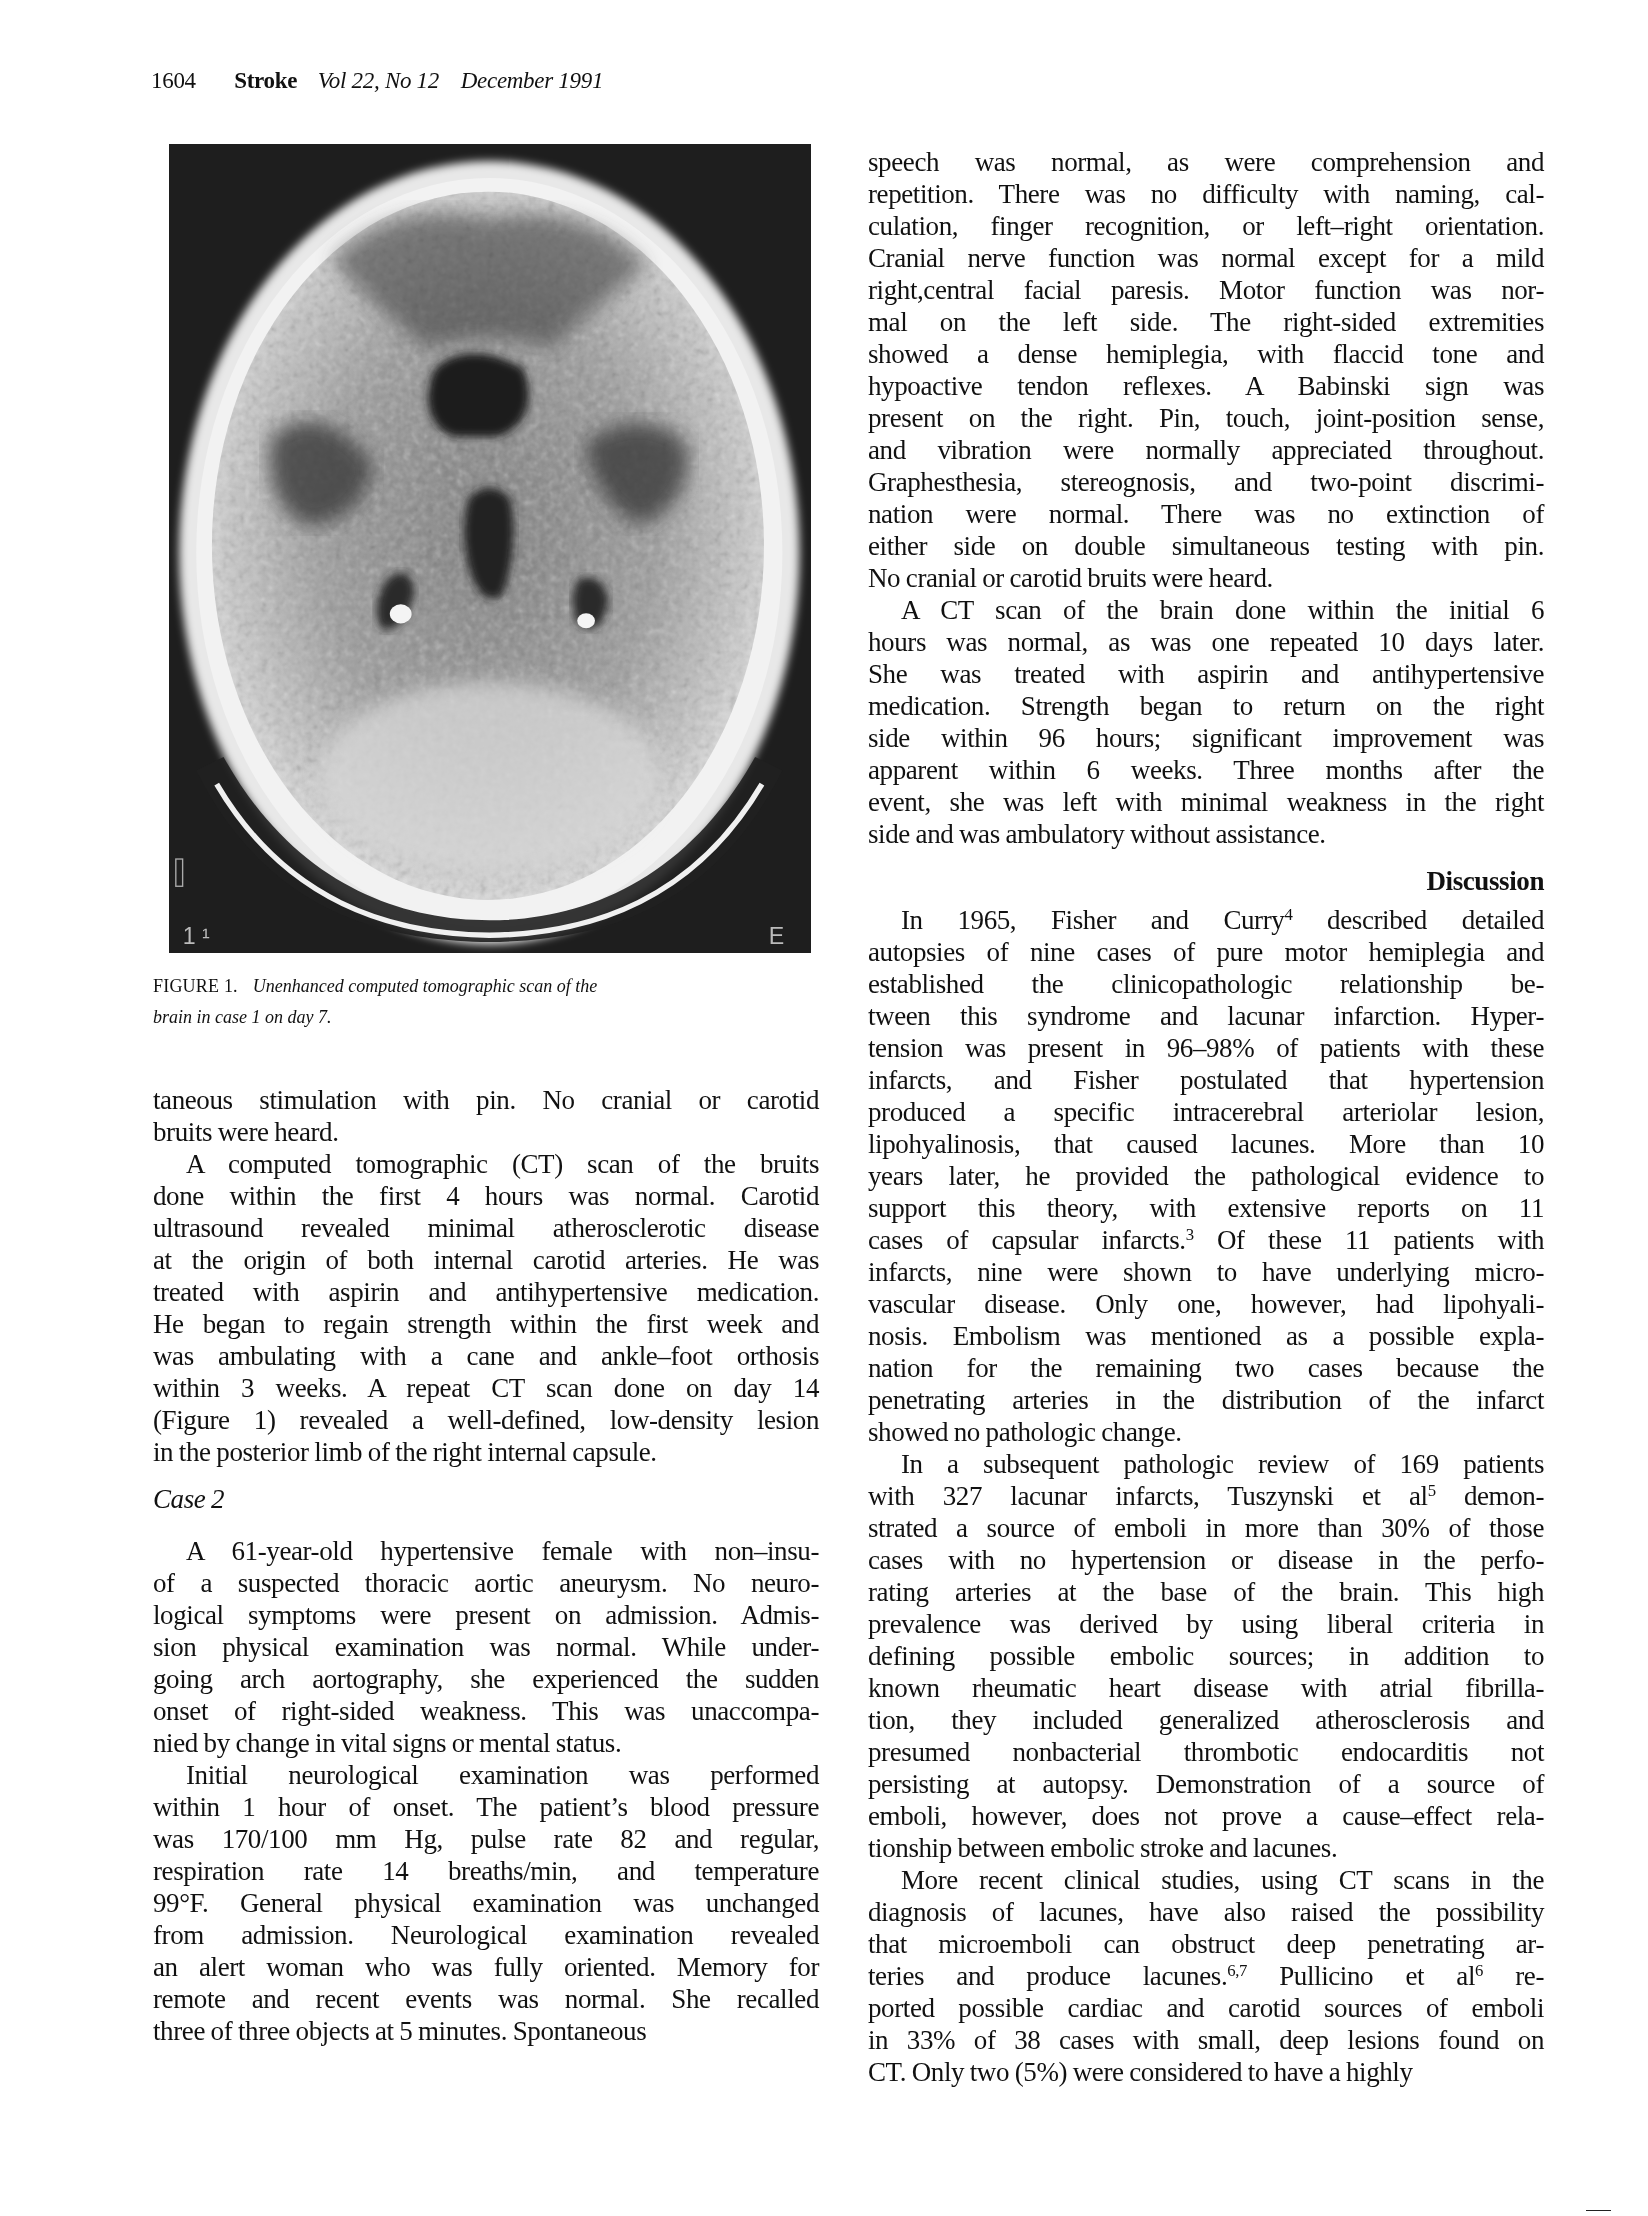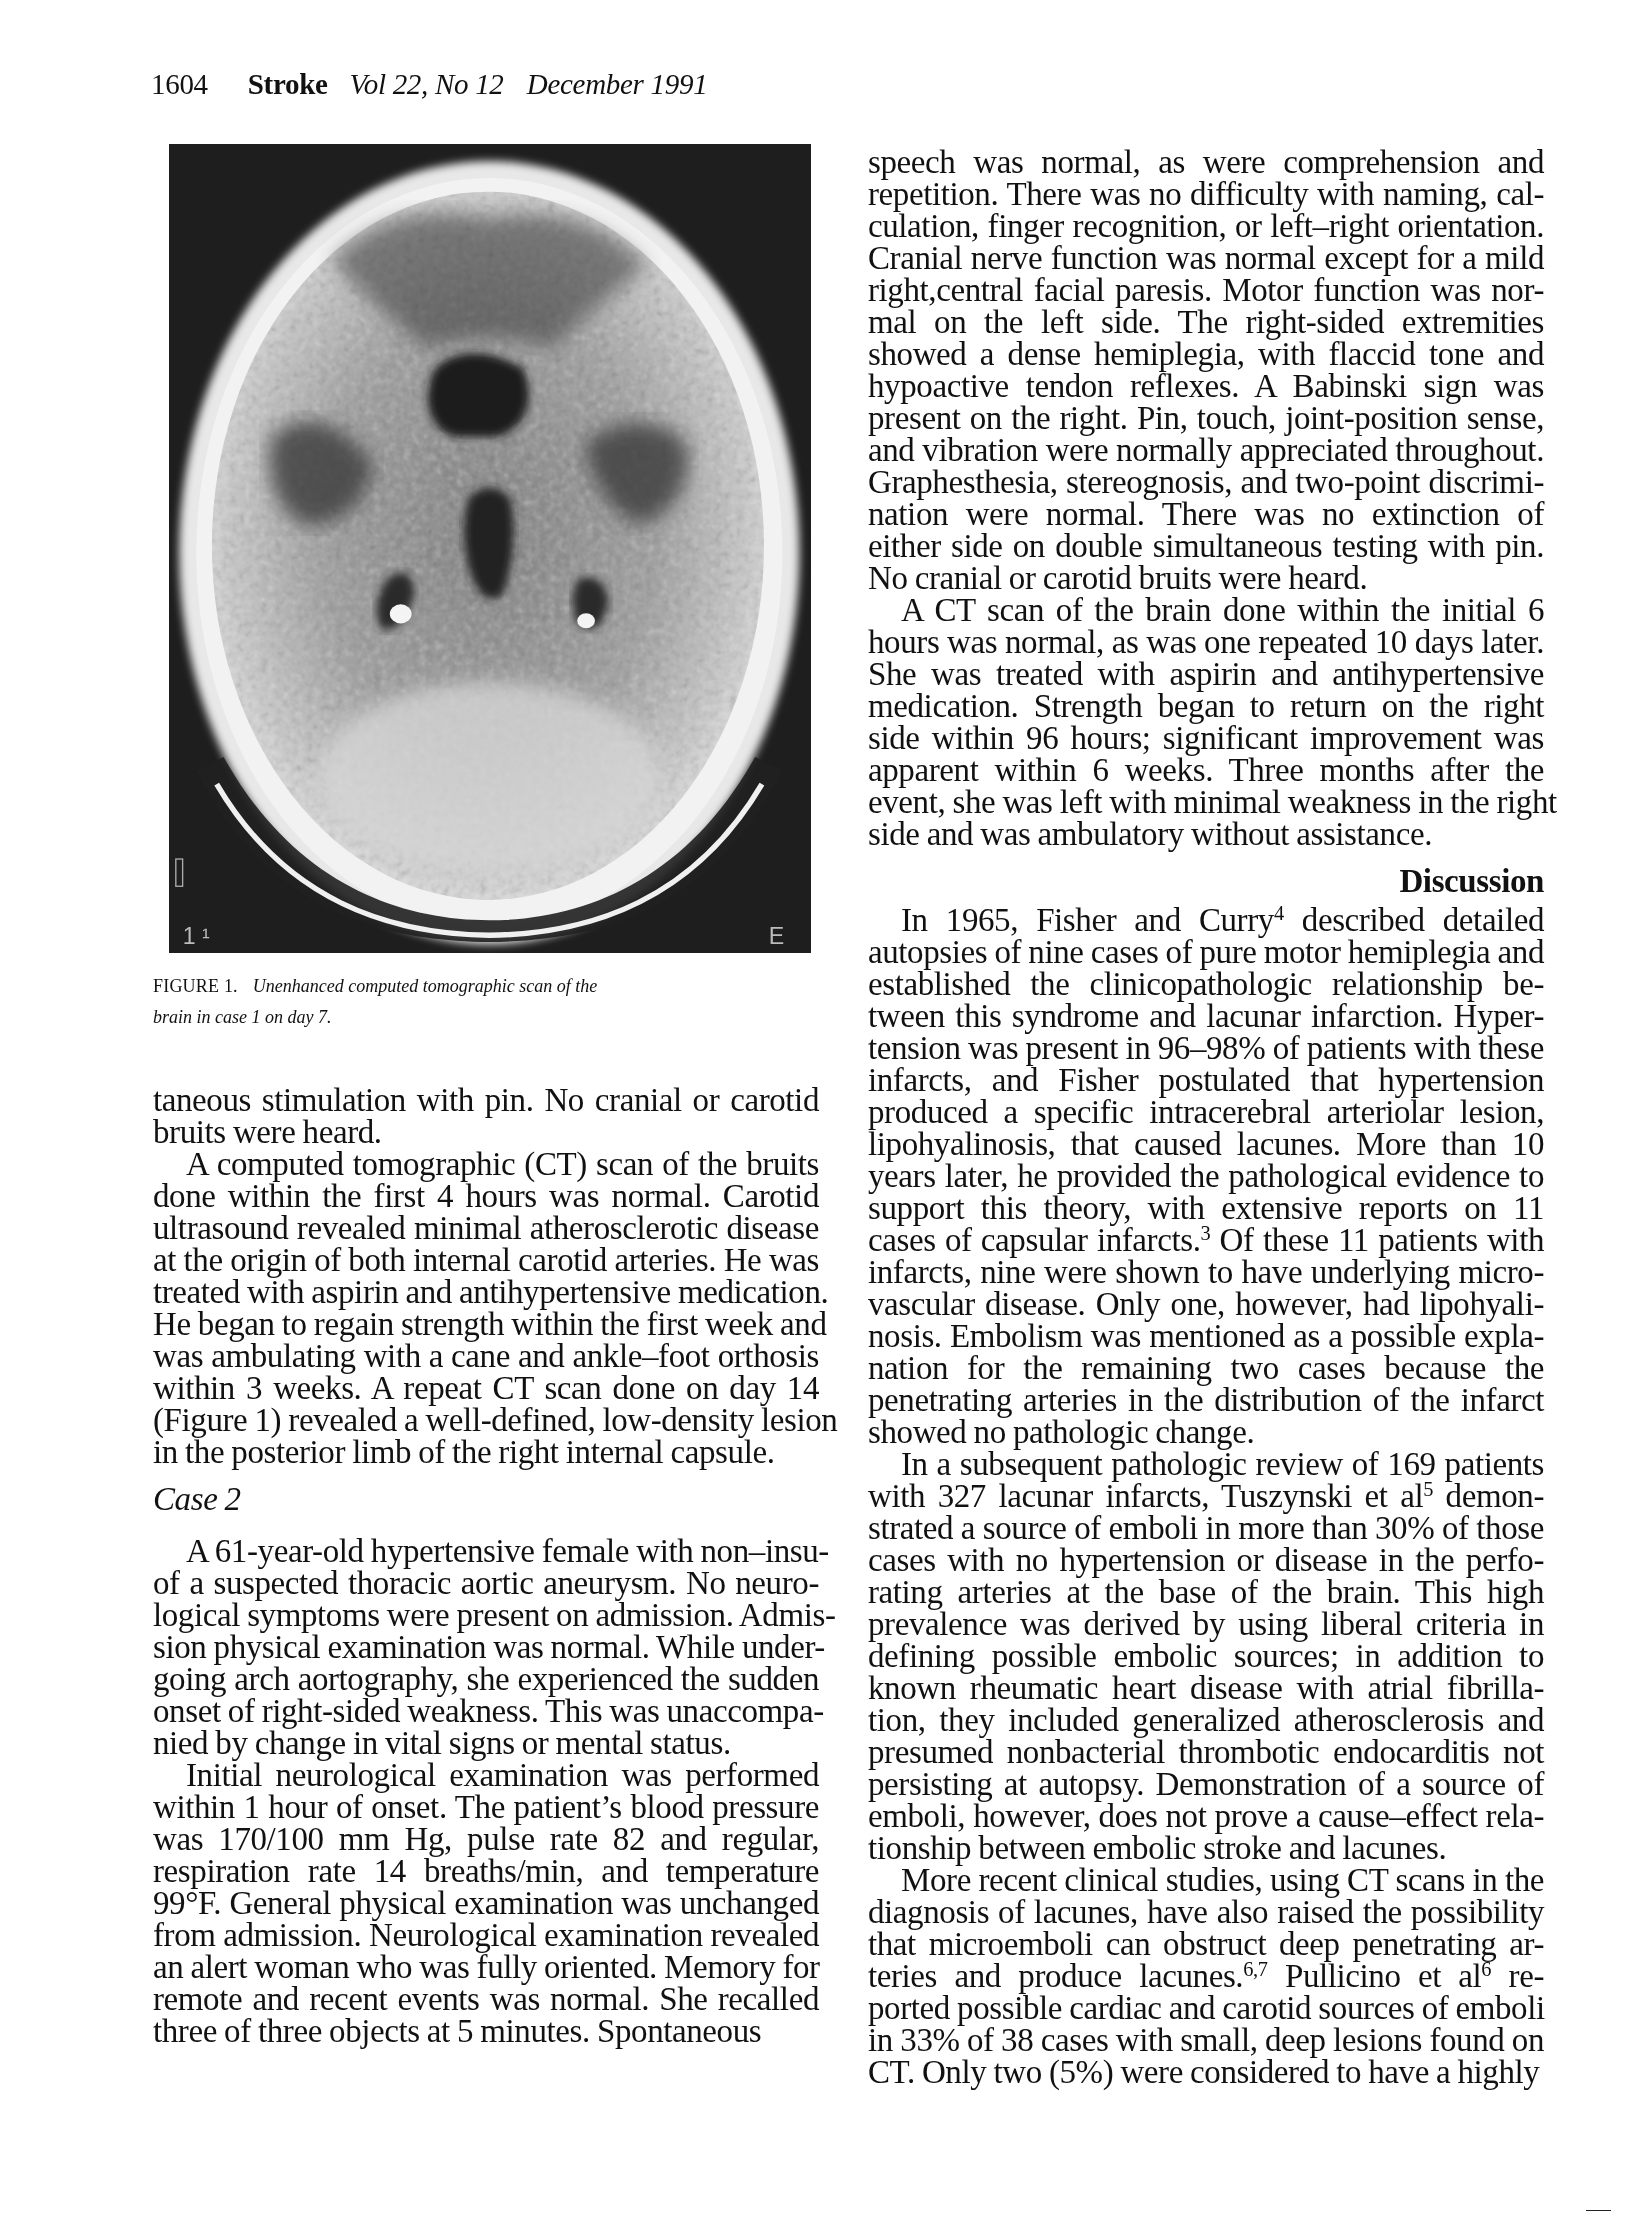--- a/index.html
+++ b/index.html
@@ -1,27 +1,27 @@
 <!DOCTYPE html>
 <html style="font-size:11px"><head>
 <meta charset="utf-8">
 <style>
   html, body { margin:0; padding:0; background:#ffffff; }
   body { width:1649px; height:2216px; position:relative; overflow:hidden; color:#111; font-family:"Liberation Serif", serif; }
-  .header { position:absolute; left:151px; top:68px; font-size:29px; white-space:nowrap; letter-spacing:-0.3px; }
+  .header { position:absolute; left:151px; top:68px; font-size:23px; white-space:nowrap; letter-spacing:-0.3px; }
   .header .pg { margin-right:33px; }
   .header .journal { font-weight:bold; margin-right:15px; }
   .header .vol { font-style:italic; margin-right:16.3px; }
   .header .date { font-style:italic; }
   .figure { position:absolute; left:169px; top:144px; width:642px; height:809px; background:#1b1b1b; overflow:hidden; }
   .figure svg { width:100%; height:100%; display:block; }
   .caption { position:absolute; left:153px; top:971px; width:671px; font-size:18px; line-height:31px; }
   .caption .lab { font-variant:small-caps; letter-spacing:0.2px; margin-right:15px; }
   .caption .txt { font-style:italic; }
-  .col { position:absolute; font-size:33px; line-height:32px; letter-spacing:-0.4px; word-spacing:-0.7px; }
+  .col { position:absolute; font-size:27px; line-height:32px; letter-spacing:-0.4px; word-spacing:-0.7px; }
   .col-left { left:153px; top:1084px; width:666px;font-family:Liberation Serif, serif; }
   .col-right { left:868px; top:146px; width:676px; }
   .line { display:block; text-align:justify; text-align-last:justify; white-space:nowrap; overflow:visible; height:32px; }
   .line.last { text-align-last:left; }
   .line.indent { text-indent:33px; }
   .sec-head-it { font-style:italic; height:auto; margin-top:15px; margin-bottom:20px; display:block; }
   .sec-head-bold { font-weight:bold; text-align:right; display:block; height:auto; margin-top:15px; margin-bottom:6.8px; }
   sup { font-size:62%; line-height:0; vertical-align:0.55em; }
   .mark { position:absolute; left:1586px; top:2210px; width:24.5px; height:1.4px; background:#222; }
 </style>

